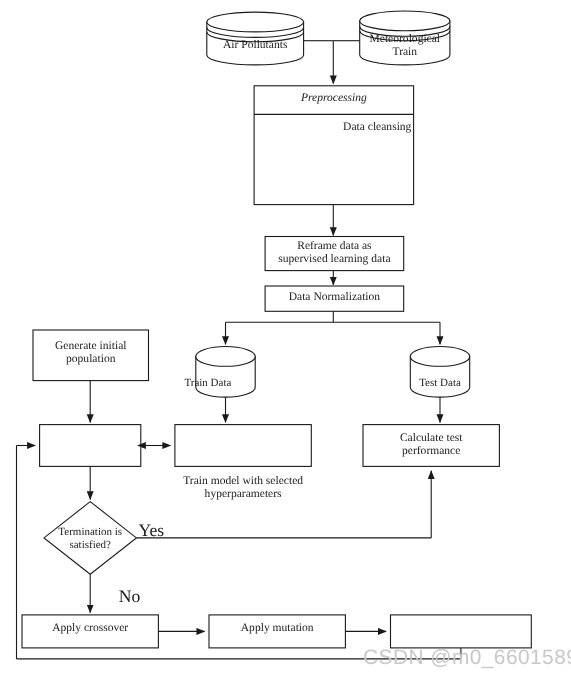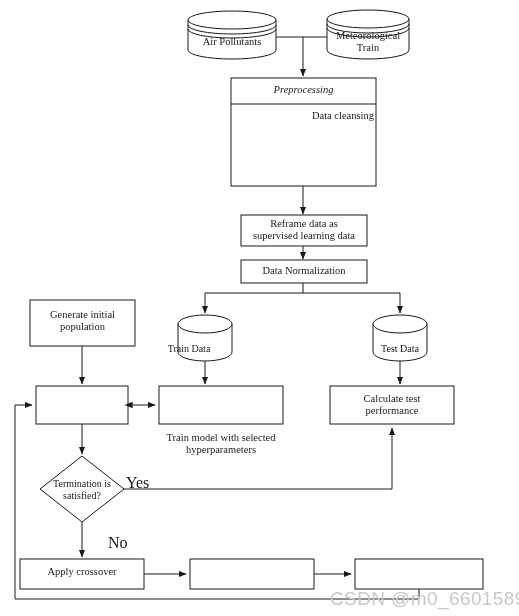--- a/index.html
+++ b/index.html
@@ -185,17 +185,18 @@
 
   <div class="node-label lbl-10" style="left:34px; top:478px; width:96px;">Termination is
 satisfied?</div>
 
   <div class="edge-label" style="left:126px; top:474px;">Yes</div>
 
   <div class="edge-label" style="left:68px; top:534px;margin-left:40px;">No</div>
 
   <div class="node-label lbl-10p5" style="left:20px; top:566px; width:124px;">Apply crossover</div>
 
+  <div class="node-label lbl-10p5" style="left:190px; top:566px; width:124px;">Apply mutation</div>
 
 
   <div id="watermark">CSDN @m0_66015895</div>
 
 </div>
 
 </body></html>

